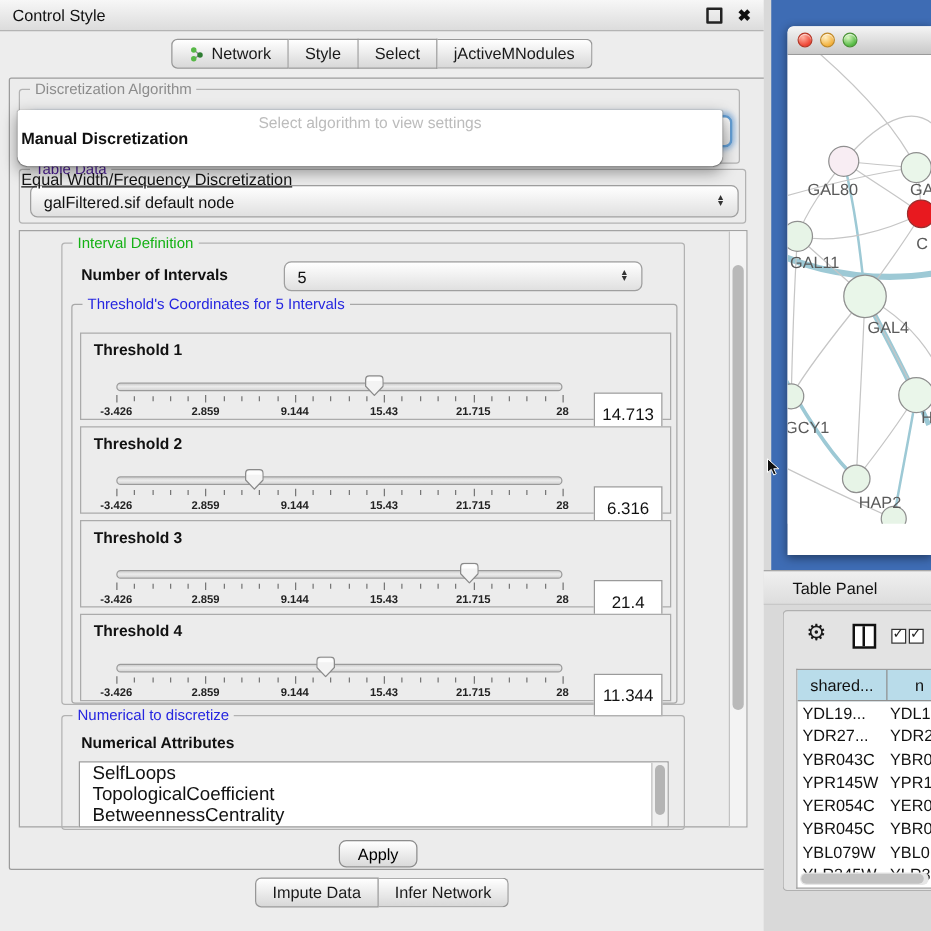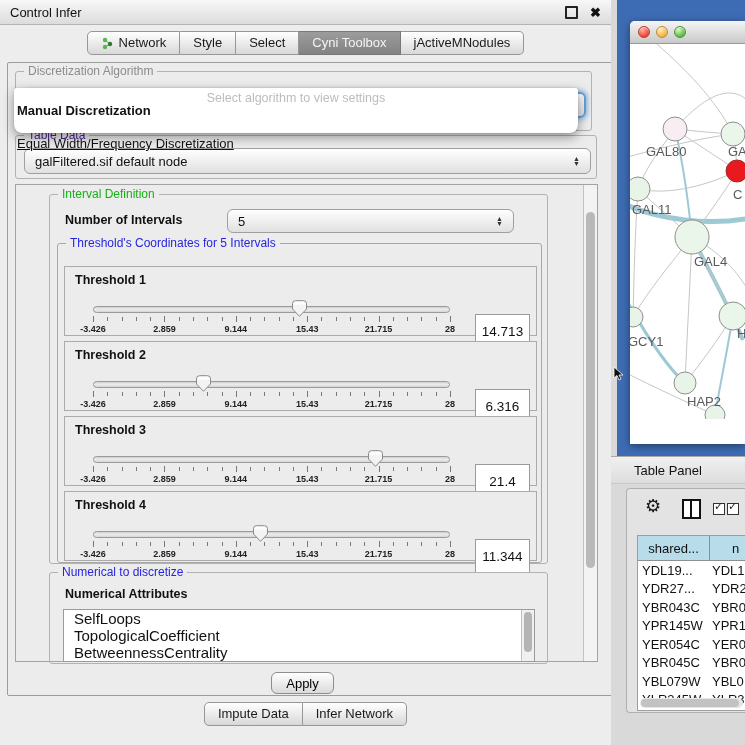--- a/index.html
+++ b/index.html
@@ -101,21 +101,21 @@
   .hsb .thumb{position:absolute;left:1px;top:1px;width:98px;height:8px;background:#c2c2c2;border-radius:4px;cursor:pointer;}
   .cursor{position:absolute;left:613px;top:366px;z-index:60;}
 </style>
 </head>
 <body>
 
 <div class="screen">
 
   <div class="cp">
     <div class="cp-titlebar">
-      <span>Control Infer</span>
+      <span>Control Style</span>
       <span class="win-float"></span>
       <span class="win-close">✖</span>
     </div>
 
     <div class="tabrow top">
       <div class="tabgroup" id="top-tabs">
           <div class="tab">
             <svg width="13" height="13" viewBox="0 0 13 13">
               <line x1="4" y1="3" x2="9" y2="7" stroke="#888" stroke-width="1"></line>
               <line x1="4" y1="10" x2="9" y2="7" stroke="#888" stroke-width="1"></line>
@@ -123,23 +123,20 @@
               <circle cx="4" cy="10" r="2.2" fill="#57b847"></circle>
               <circle cx="9" cy="7" r="2.2" fill="#2e7d32"></circle>
             </svg>
             <span>Network</span>
           </div>
           <div class="tab">
             <span>Style</span>
           </div>
           <div class="tab">
             <span>Select</span>
-          </div>
-          <div class="tab selected">
-            <span>Cyni Toolbox</span>
           </div>
           <div class="tab">
             <span>jActiveMNodules</span>
           </div>
         </div>
     </div>
 
     <div class="cp-main">
 
       <div class="groupbox" style="left:7px;top:8px;width:577px;height:60px;">

